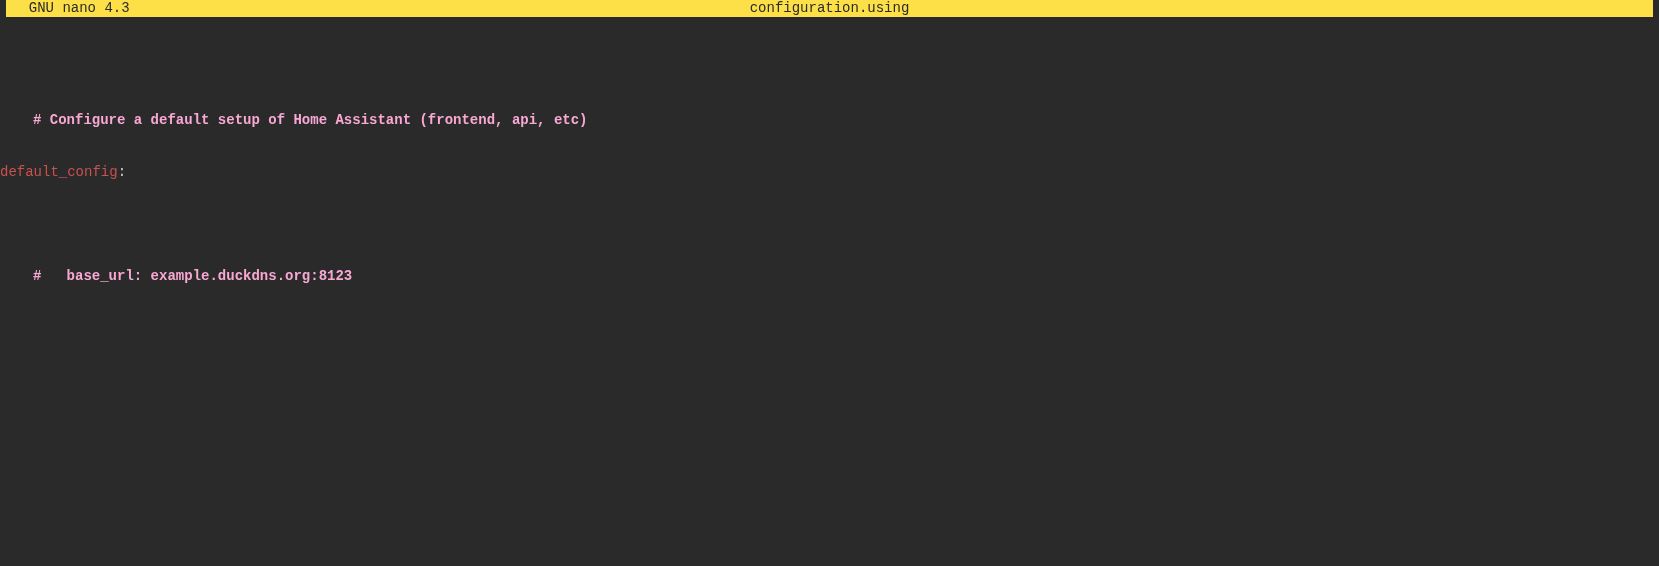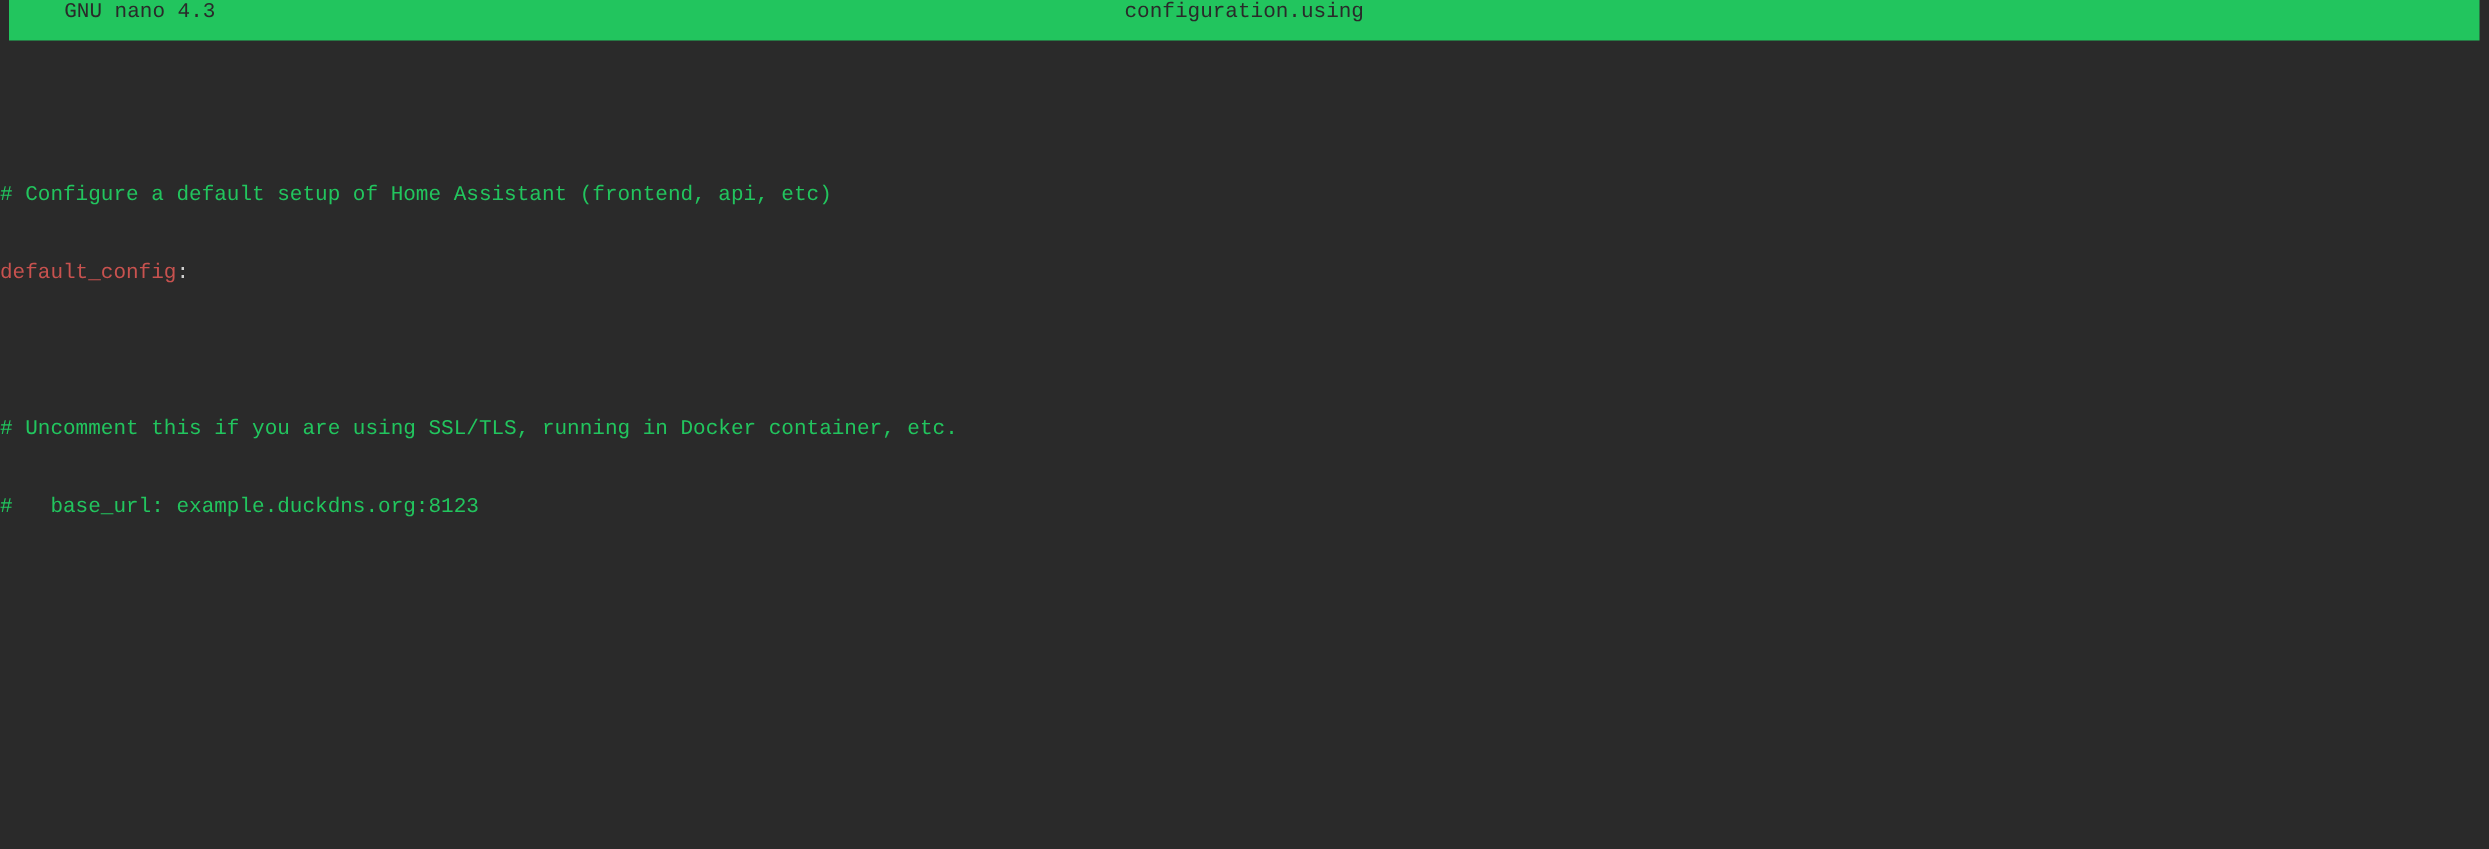--- a/index.html
+++ b/index.html
@@ -11,24 +11,24 @@
       background: #2a2a2a;
       font-family: 'Consolas', 'Monaco', 'Courier New', monospace;
       font-size: 14px;
       line-height: 1.25;
       color: #d0d0d0;
       width: 1659px;
       height: 566px;
       overflow: hidden;
     }
     .titlebar {
-      background: #22c55e;
+      background: #fde047;
       color: #2a2a2a;
-      padding: 0 20px;
-      height: 27px;
+      padding: 0 6px;
+      height: 17px;
       line-height: 17px;
       display: flex;
       position: relative;
       margin: 0 6px;
     }
     .titlebar-left {
       white-space: pre;
     }
     .titlebar-center {
       position: absolute;
@@ -38,22 +38,23 @@
     .editor {
       padding: 8px 0 0 0;
       white-space: pre;
     }
     .line {
       height: 17px;
       line-height: 17px;
       padding: 0;
     }
     .comment {
-      color: #22c55e;
-      font-weight: normal;
+      color: #f9a8d4;
+      font-weight: bold;
+      margin-left: 33px;
     }
     .key {
       color: #c8524f;
       text-align: right;
     }
     .colon {
       color: #d0d0d0;
     }
     .plain {
       color: #d0d0d0;
@@ -65,21 +66,20 @@
 <div class="titlebar">
   <span class="titlebar-left">  GNU nano 4.3</span>
   <span class="titlebar-center">configuration.using</span>
 </div>
 
 <div class="editor">
   <div class="line"></div>
   <div class="line"><span class="comment"># Configure a default setup of Home Assistant (frontend, api, etc)</span></div>
   <div class="line"><span class="key">default_config</span><span class="colon">:</span></div>
   <div class="line"></div>
-  <div class="line"><span class="comment"># Uncomment this if you are using SSL/TLS, running in Docker container, etc.</span></div>
   <div class="line"><span class="comment">#   base_url: example.duckdns.org:8123</span></div>
   <div class="line"></div>
   
   
   
   
   
   
   
   

